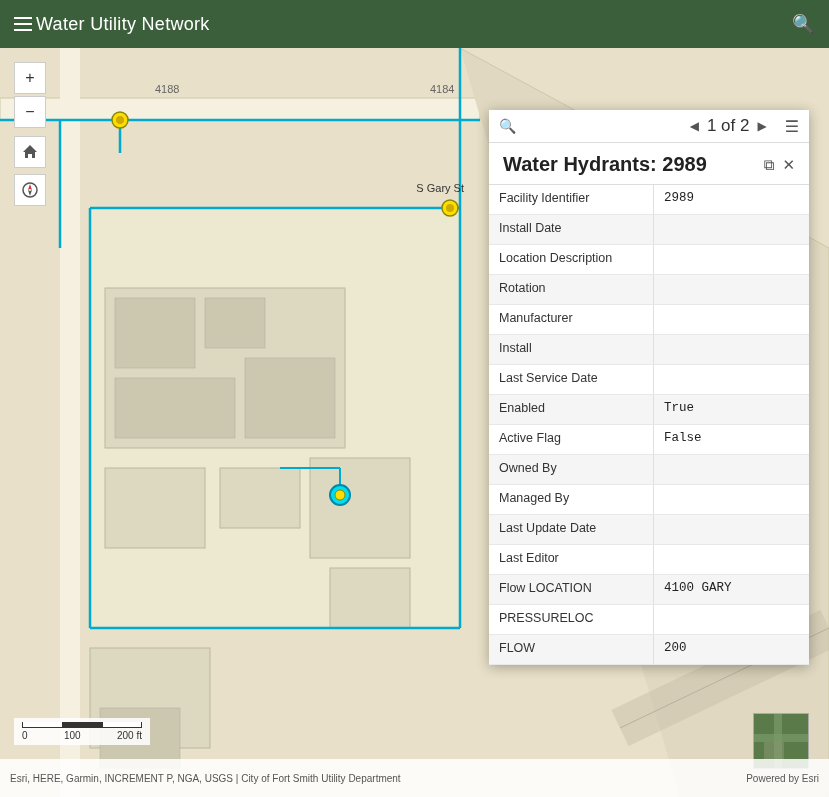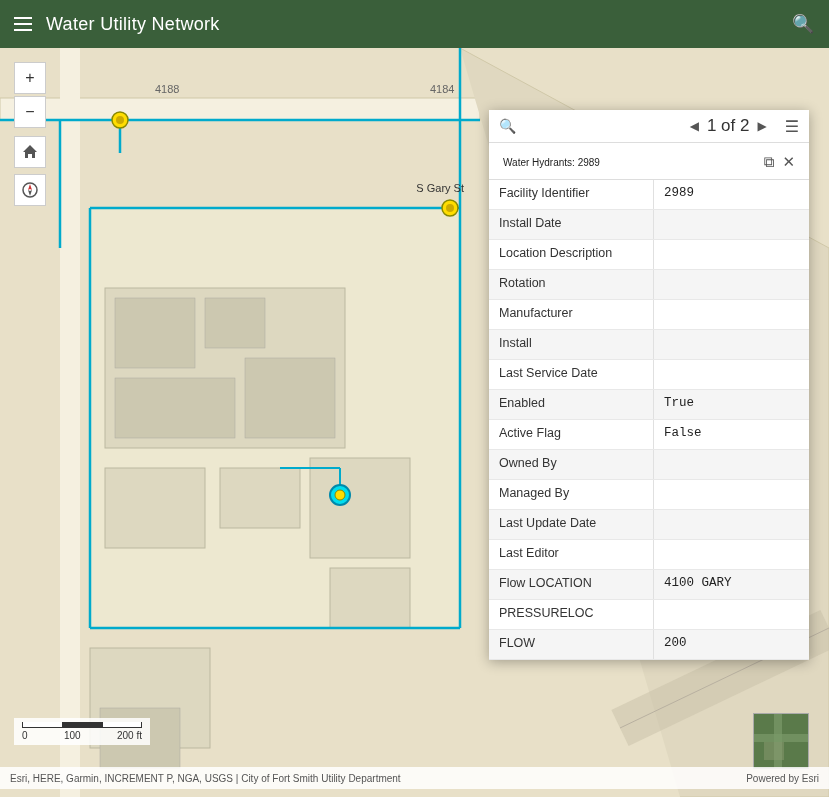--- a/index.html
+++ b/index.html
@@ -10,21 +10,21 @@
       background: #3a5f3a;
       color: white;
       height: 48px;
       display: flex;
       align-items: center;
       padding: 0 14px;
       justify-content: space-between;
       position: relative;
       z-index: 10;
     }
-    #header .left { display: flex; align-items: center; gap: 14px; }
+    #header .left { display: flex; align-items: center; gap: 4px; }
     #header .title { font-size: 18px; font-weight: 400; letter-spacing: 0.3px; }
     #header .hamburger { display: flex; flex-direction: column; gap: 4px; cursor: pointer; }
     #header .hamburger span { width: 18px; height: 2px; background: white; display: block; }
     #header .search-icon-btn { color: white; font-size: 18px; cursor: pointer; }
 
     
     #map-container {
       width: 829px;
       height: 749px;
       position: relative;
@@ -93,21 +93,21 @@
     .popup-menu-btn { color: #555; font-size: 16px; cursor: pointer; margin-left: 6px; }
 
     
     #popup-header {
       display: flex;
       align-items: center;
       justify-content: space-between;
       padding: 10px 14px 8px 14px;
       border-bottom: 1px solid #ddd;
     }
-    #popup-title { font-size: 10px; font-weight: 400; color: #222; }
+    #popup-title { font-size: 20px; font-weight: 700; color: #222; }
     .popup-header-icons { display: flex; gap: 8px; align-items: center; }
     .popup-icon-btn { color: #555; cursor: pointer; font-size: 15px; }
 
     
     #popup-table {
       overflow-y: auto;
       max-height: 480px;
       position: relative;
     }
     .table-row {
@@ -160,24 +160,24 @@
       border-top: none;
     }
     .scale-seg1 { width: 40px; border-right: none; background: white; }
     .scale-seg2 { width: 40px; background: #333; border-right: none; }
     .scale-seg3 { width: 40px; background: white; }
     .scale-labels { display: flex; justify-content: space-between; font-size: 10px; color: #333; }
 
     
     #attribution {
       position: absolute;
-      bottom: 8px;
+      bottom: 0;
       left: 0;
       right: 0;
-      height: 22px;
+      height: 38px;
       background: rgba(255,255,255,0.85);
       display: flex;
       align-items: center;
       justify-content: space-between;
       padding: 0 10px;
       font-size: 10px;
       color: #555;
     }
 
     

